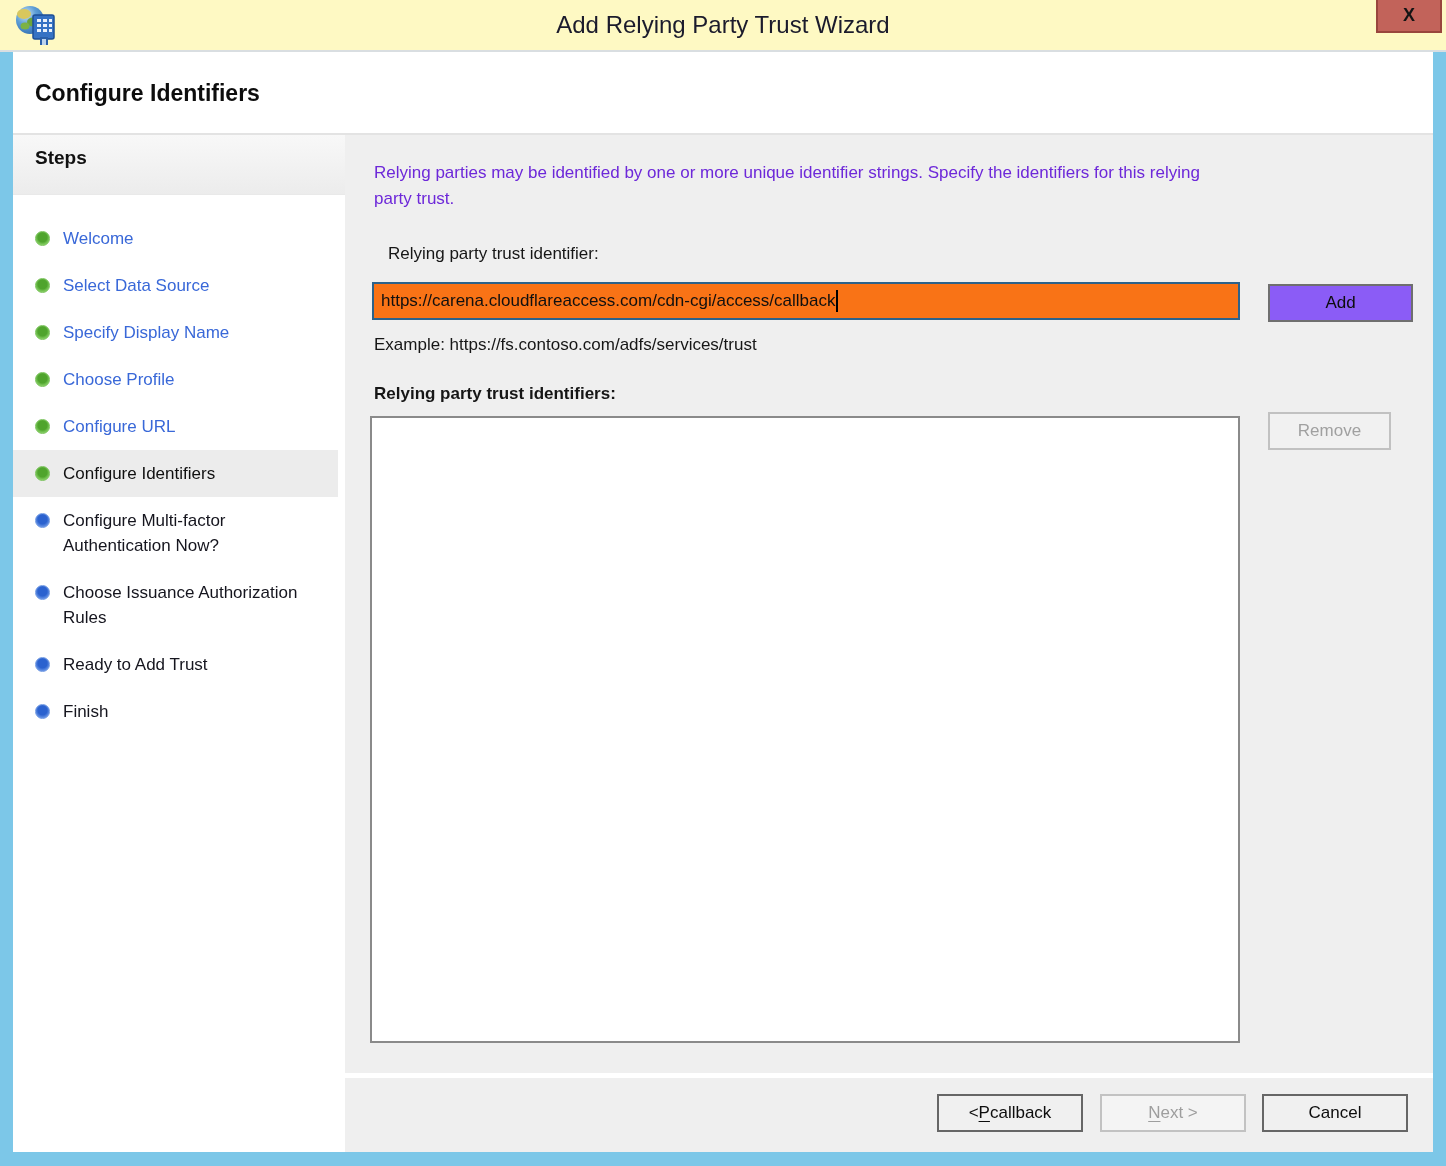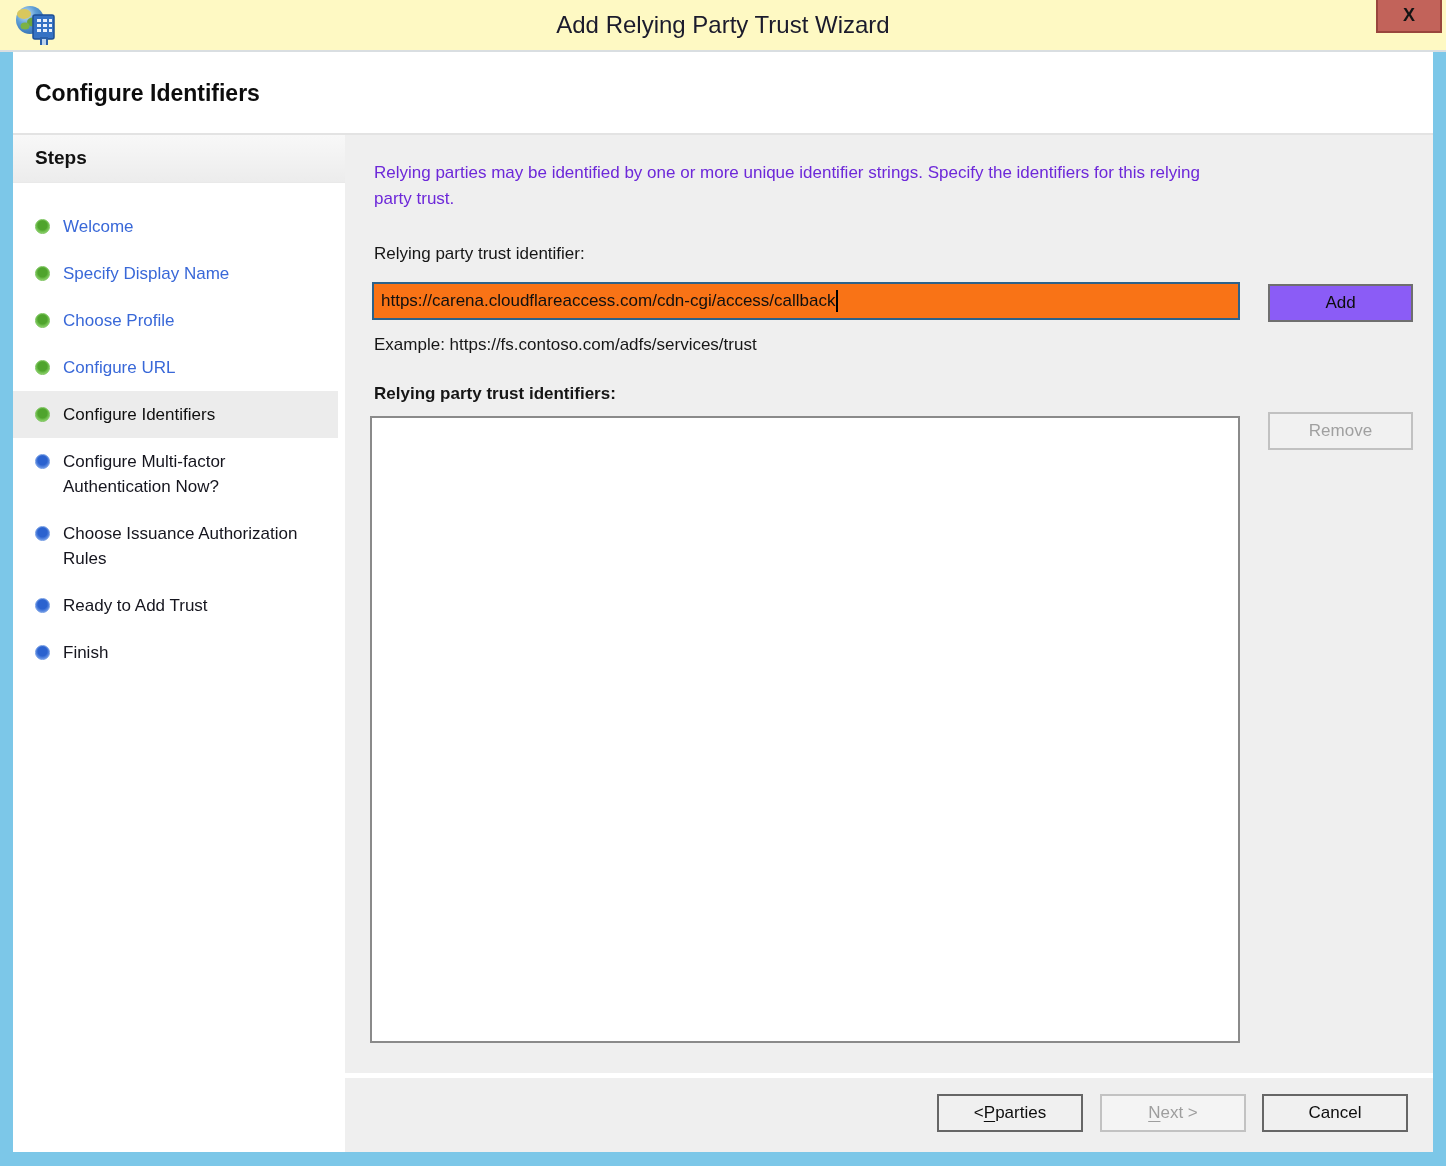--- a/index.html
+++ b/index.html
@@ -19,47 +19,47 @@
     display:flex;align-items:center;justify-content:center;cursor:pointer;padding:0;
   }
   
   .header{position:absolute;left:13px;top:52px;width:1420px;height:83px;background:#ffffff;border-bottom:2px solid #e3e3e3;}
   .header h1{margin:0;padding:28px 0 0 22px;font-size:23px;font-weight:bold;color:#0d0d0d;}
   
   .body{position:absolute;left:13px;top:135px;width:1420px;height:1017px;display:flex;}
   
   .sidebar{width:332px;background:#ffffff;flex:0 0 332px;}
   .steps-heading{
-    height:48px;background:linear-gradient(#f8f8f8,#ececec);
+    height:60px;background:linear-gradient(#f8f8f8,#ececec);
     border-bottom:1px solid #e9e9e9;font-size:19px;font-weight:bold;color:#111;
     padding:12px 0 0 22px;
   }
   .steps{list-style:none;margin:0;padding:20px 0 0 0;}
   .steps li{display:flex;gap:13px;padding:11px 8px 11px 22px;font-size:17px;line-height:25px;}
   .steps li.current{background:#ececec;margin-right:7px;}
   .bullet{flex:0 0 15px;width:15px;height:15px;border-radius:50%;margin-top:5px;}
   .bullet.done{background:radial-gradient(circle at 50% 42%,#4fa42d 0%,#4fa42d 45%,#8ed66c 78%,#b7e89e 100%);border:1px solid #77c158;}
   .bullet.todo{background:radial-gradient(circle at 50% 42%,#2b62cf 0%,#2b62cf 45%,#6f9ae8 78%,#abc4f3 100%);border:1px solid #6d97e2;}
   .steps li.done .step-label{color:#3968d8;cursor:pointer;}
   .steps li.current .step-label{color:#101010;}
   .steps li.todo .step-label{color:#15151e;}
   
   .content-col{flex:1;display:flex;flex-direction:column;background:#efefef;}
   .main{position:relative;flex:1;}
   .desc{position:absolute;left:29px;top:25px;width:1035px;font-size:17px;line-height:26px;color:#6d28d9;}
-  .lbl-identifier{position:absolute;left:29px;top:109px;font-size:17px;color:#161616;}
+  .lbl-identifier{position:absolute;left:43px;top:109px;font-size:17px;color:#161616;}
   .textbox{
     position:absolute;left:27px;top:147px;width:868px;height:38px;background:#f97316;
     border:2px solid #2c628b;display:flex;align-items:center;padding-left:7px;
     font-size:17px;color:#101010;white-space:nowrap;overflow:hidden;
   }
   .caret{display:inline-block;width:2px;height:22px;background:#000;margin-left:1px;}
   .btn{font-family:"Liberation Sans",sans-serif;font-size:17px;display:flex;align-items:center;justify-content:center;cursor:pointer;padding:0;}
   .btn-add{position:absolute;left:923px;top:149px;width:145px;height:38px;background:#8b5cf6;border:2px solid #6f6f6f;color:#0d0d0d;}
-  .btn-remove{position:absolute;left:923px;top:277px;width:145px;height:38px;background:#f1f1f1;border:2px solid #c1c1c1;color:#a0a0a0;}
+  .btn-remove{position:absolute;left:923px;top:277px;width:123px;height:38px;background:#f1f1f1;border:2px solid #c1c1c1;color:#a0a0a0;}
   .example{position:absolute;left:29px;top:200px;font-size:17px;color:#161616;}
   .lbl-identifiers{position:absolute;left:29px;top:249px;font-size:17px;color:#161616;font-weight:bold;}
   .listbox{position:absolute;left:25px;top:281px;width:870px;height:627px;background:#ffffff;border:2px solid #8a8a8a;}
   
   .hsep{height:5px;background:#ffffff;flex:0 0 5px;}
   .footer{position:relative;height:74px;flex:0 0 74px;background:#efefef;}
   .btn-prev{position:absolute;left:592px;top:16px;width:146px;height:38px;background:#f0f0f0;border:2px solid #666666;color:#0d0d0d;}
   .btn-next{position:absolute;left:755px;top:16px;width:146px;height:38px;background:#f4f4f4;border:2px solid #c2c2c2;color:#9e9e9e;}
   .btn-cancel{position:absolute;left:917px;top:16px;width:146px;height:38px;background:#f0f0f0;border:2px solid #666666;color:#0d0d0d;}
   .akey{text-decoration:underline;text-underline-offset:3px;}
@@ -109,20 +109,24 @@
 
     <div class="sidebar">
       <div class="steps-heading">Steps</div>
       <ul class="steps">
         <li class="done">
           <span class="bullet done"></span>
           <span class="step-label">Welcome</span>
         </li>
         <li class="done">
           <span class="bullet done"></span>
+          <span class="step-label">Select Data Source</span>
+        </li>
+        <li class="done">
+          <span class="bullet done"></span>
           <span class="step-label">Specify Display Name</span>
         </li>
         <li class="done">
           <span class="bullet done"></span>
           <span class="step-label">Choose Profile</span>
         </li>
         <li class="done">
           <span class="bullet done"></span>
           <span class="step-label">Configure URL</span>
         </li>
@@ -173,21 +177,21 @@
 
         <button class="btn btn-remove" aria-disabled="true">Remove</button>
       </div>
 
       <div class="hsep"></div>
 
       <div class="footer">
         <button class="btn btn-prev">
           <span>&lt; </span>
             <span class="akey">P</span>
-            <span>parties</span>
+            <span>callback</span>
         </button>
         <button class="btn btn-next" aria-disabled="true">
           <span></span>
             <span class="akey">N</span>
             <span>ext &gt;</span>
         </button>
         <button class="btn btn-cancel">Cancel</button>
       </div>
     </div>
 

